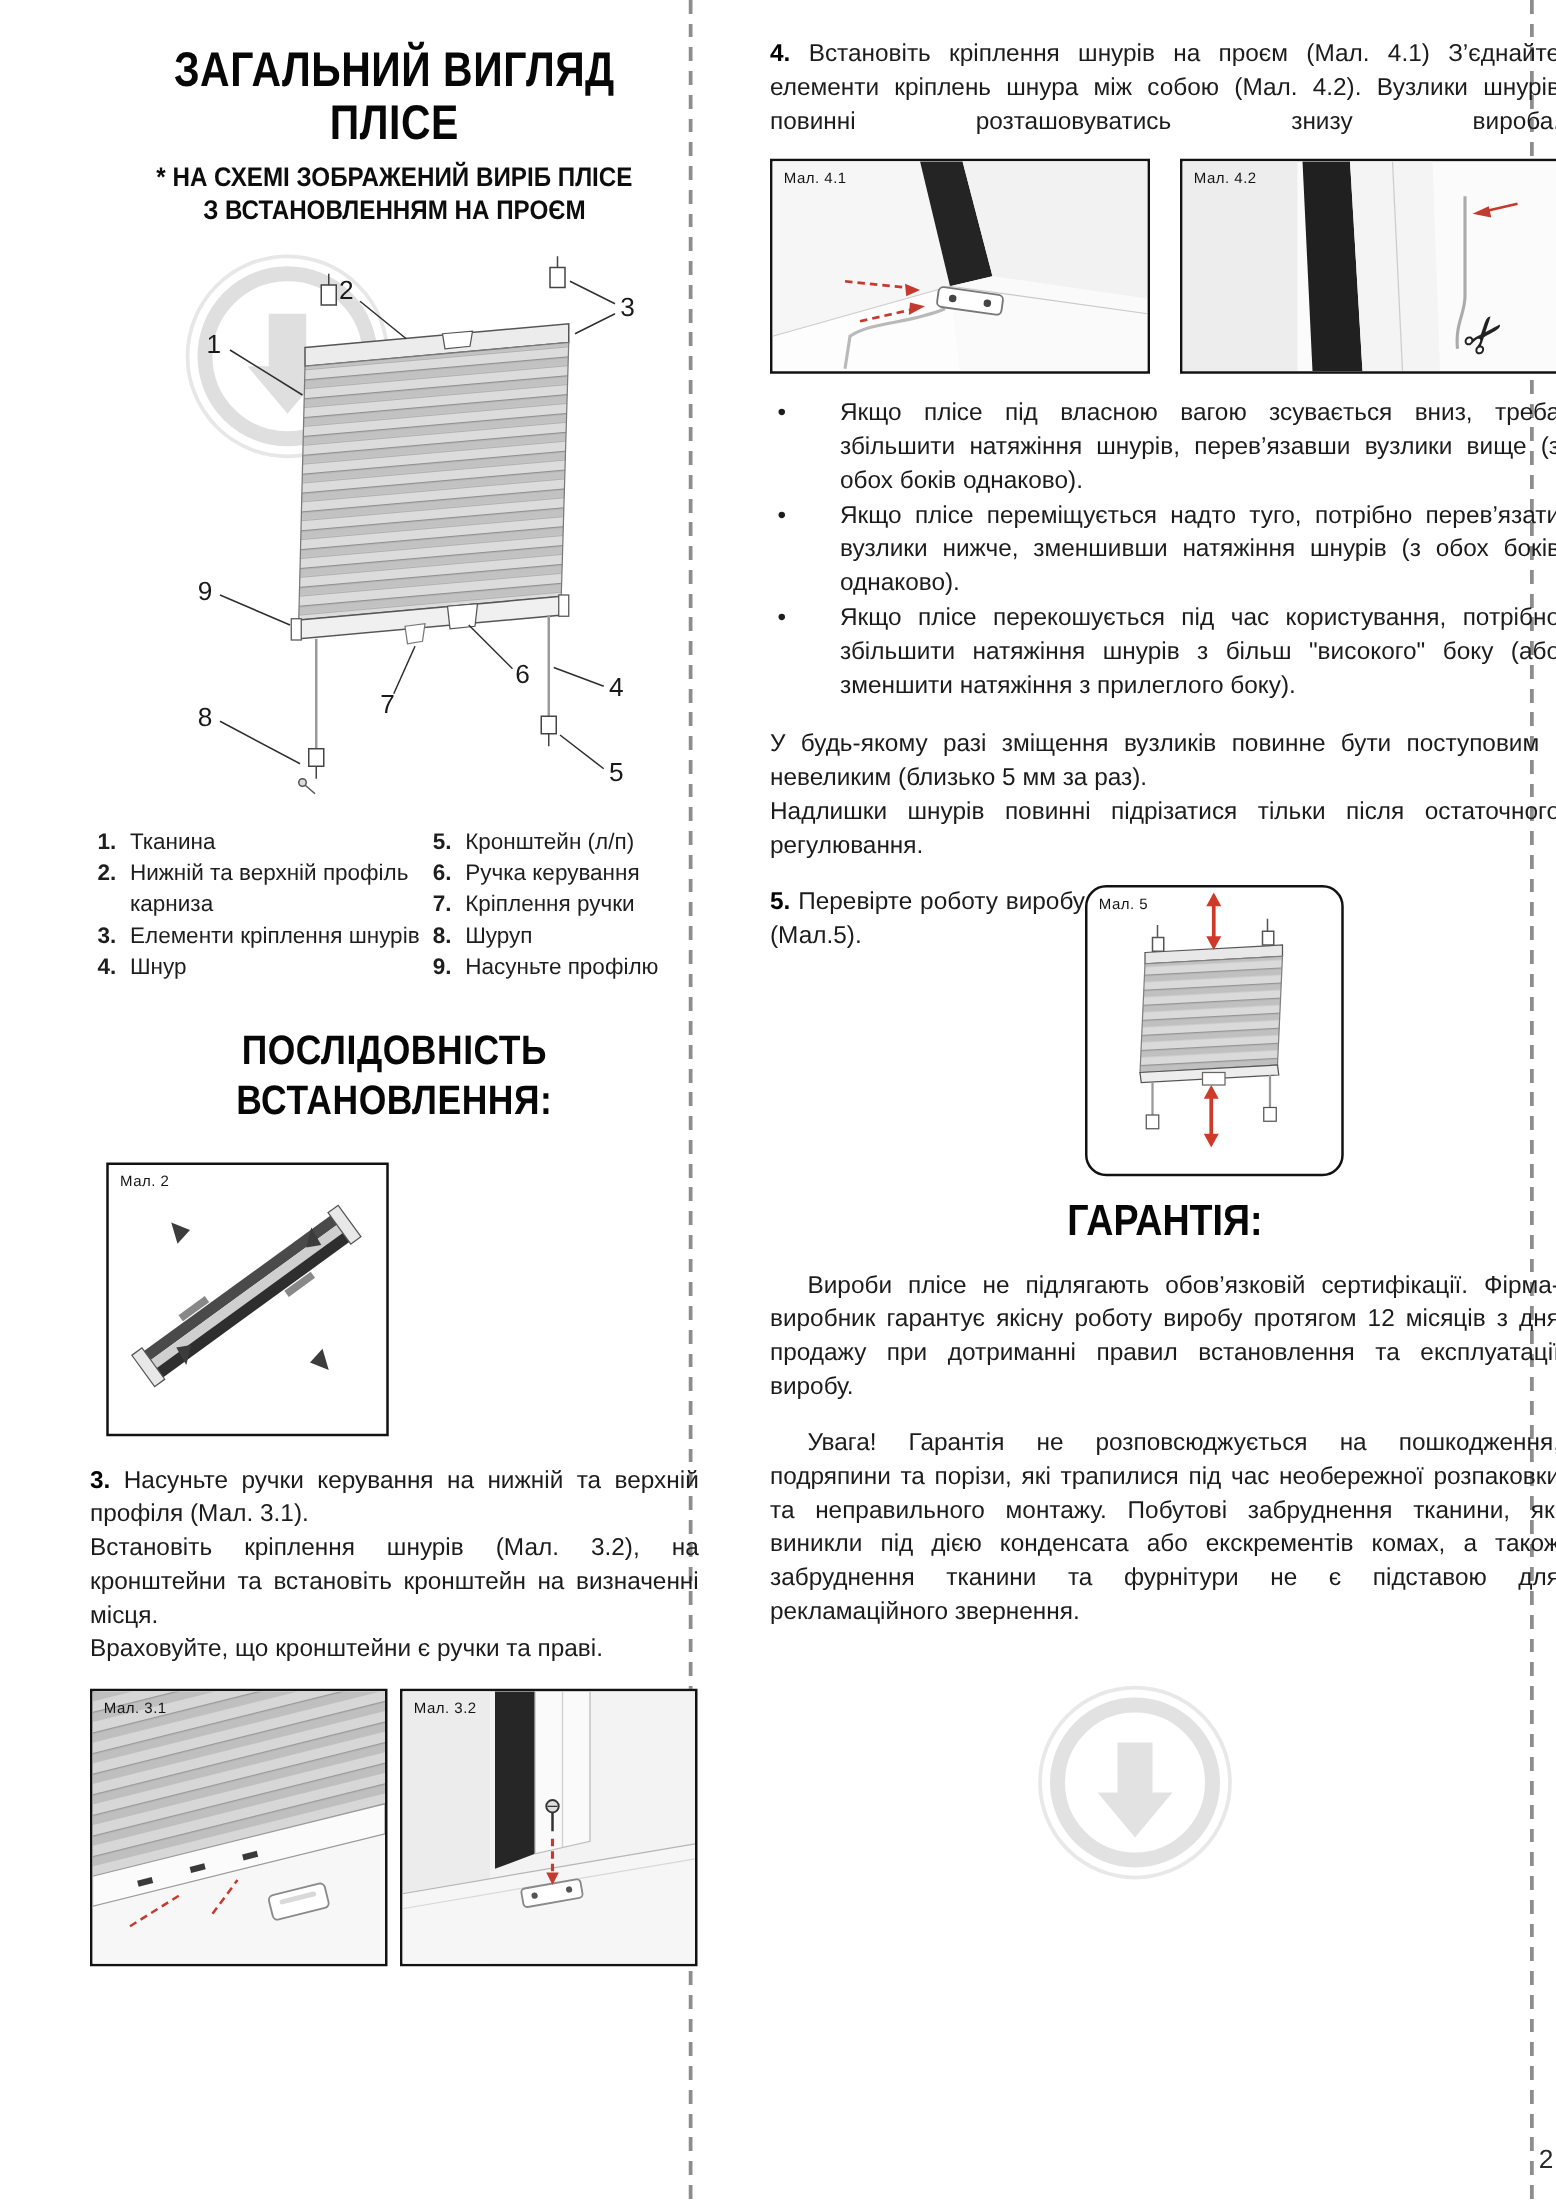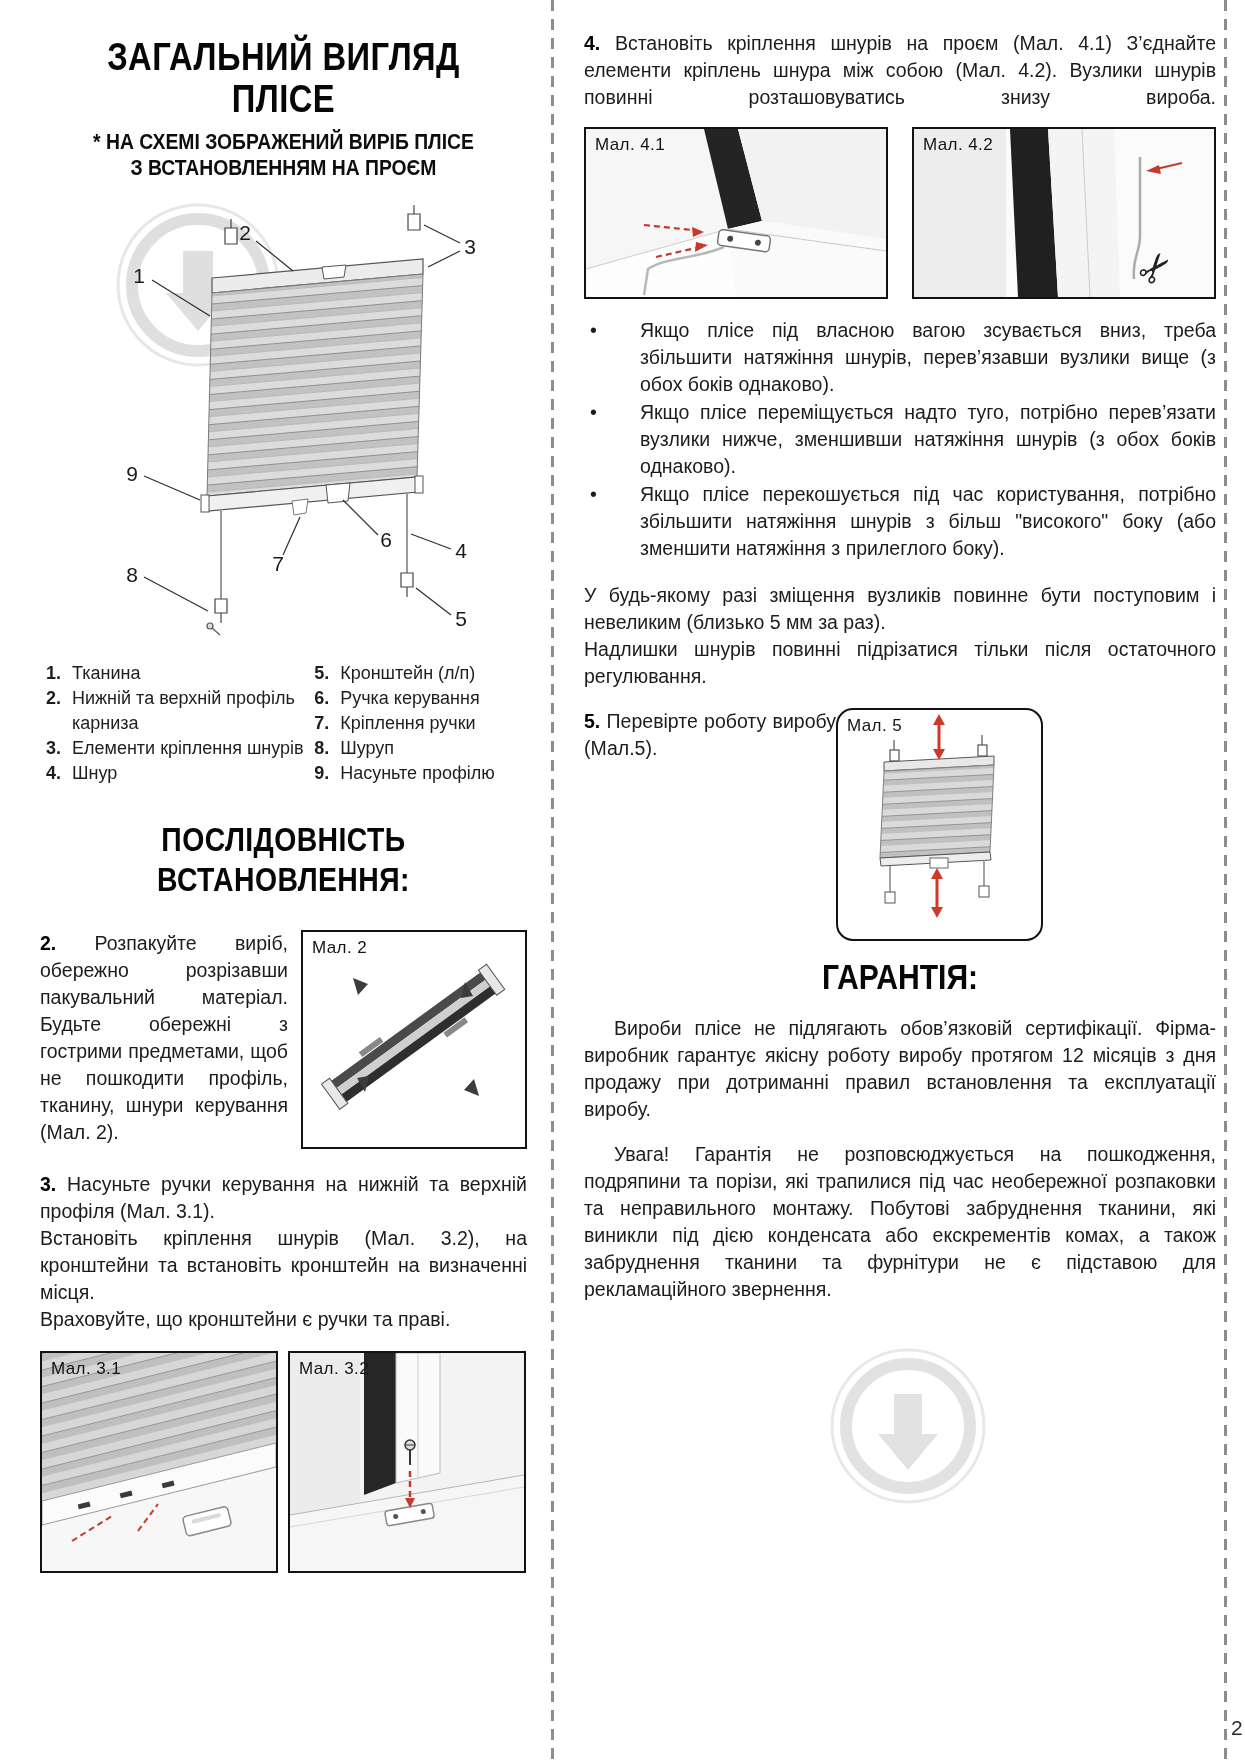--- a/index.html
+++ b/index.html
@@ -7,21 +7,21 @@
   .page {
     position:relative; width:1245px; height:1760px; background:#fff;
     font-family:"Liberation Sans", sans-serif; color:#1e1e1e; overflow:hidden;
   }
   .divider { position:absolute; top:0; bottom:0; width:3px;
     background:repeating-linear-gradient(to bottom,#8d8d8d 0 11px,transparent 11px 19px); }
   .divider.center { left:551px; }
   .divider.right  { left:1224px; }
   .page-number { position:absolute; left:1231px; top:1716px; font-size:21px; color:#2a2a2a; }
 
-  .col { position:absolute; top:0; }
+  .col { position:absolute; top:0;margin-left:32px; }
   .col-left  { left:40px;  width:487px; }
   .col-right { left:584px; width:632px; }
 
   .doc-title { margin-top:36px; text-align:center; font-weight:bold; color:#070707;
     font-size:39px; line-height:42px; letter-spacing:.5px; transform:scaleX(.84); }
   .doc-title span, .doc-subtitle span { display:block; }
   .doc-subtitle { margin-top:9px; text-align:center; font-weight:bold; color:#0d0d0d;
     font-size:21.5px; line-height:26px; transform:scaleX(.9); }
 
   .diagram { position:relative; width:487px; height:470px; margin-top:2px; }
@@ -39,21 +39,21 @@
     font-size:33px; line-height:40px; letter-spacing:.5px; transform:scaleX(.86); }
 
   .body { font-size:19.5px; line-height:27px; text-align:justify; color:#1c1c1c; }
   .body b { color:#000; }
   .block-line { display:block; }
 
   .step2-row { display:flex; margin-top:30px; }
   .step2-text { width:248px; flex:none; }
   .figbox { position:relative; border:2px solid #121212; background:#fff; flex:none; overflow:hidden; }
   .figbox svg { position:absolute; left:0; top:0; }
-  .fig-label { position:absolute; top:6px; left:9px; font-size:17px; letter-spacing:.4px; color:#141414; z-index:2; }
+  .fig-label { position:absolute; top:6px; left:9px; font-size:12px; letter-spacing:.4px; color:#141414; z-index:2; }
   .fig2 { margin-left:13px; width:226px; height:219px;text-align:right; }
 
   .step3 { margin-top:22px; }
   .figs-row { display:flex; gap:10px; margin-top:18px; }
   .fig31, .fig32 { width:238px; height:222px; }
 
   .step4 { margin-top:30px; text-align-last:justify; }
   .figs4-row { display:flex; gap:24px; margin-top:16px; }
   .fig41, .fig42 { width:304px; height:172px; }
 
@@ -217,21 +217,20 @@
         <div class="leg-item">
             <span class="leg-num">9.</span>
             <span class="leg-label">Насуньте профілю</span>
           </div>
       </div>
     </div>
 
     <h2 class="seq-title">ПОСЛІДОВНІСТЬ ВСТАНОВЛЕННЯ:</h2>
 
     <div class="step2-row">
-      <p class="body step2-text"><b>2.</b> <span>Розпакуйте виріб, обережно розрізавши пакувальний матеріал. Будьте обережні з гострими предметами, щоб не пошкодити профіль, тканину, шнури керування (Мал. 2).</span></p>
       <figure class="figbox fig2">
         <span class="fig-label">Мал. 2</span>
         <svg width="222" height="215" viewBox="0 0 222 215">
           <g transform="rotate(-36 111 106)">
             <rect x="14" y="92" width="192" height="9" fill="#4a4a4a"></rect>
             <rect x="14" y="101" width="192" height="8" fill="#cfcfcf"></rect>
             <rect x="14" y="109" width="192" height="9" fill="#2e2e2e"></rect>
             <rect x="9" y="89" width="10" height="31" fill="#e8e8e8" stroke="#555"></rect>
             <rect x="203" y="89" width="10" height="31" fill="#e8e8e8" stroke="#555"></rect>
             <rect x="58" y="85" width="26" height="6" fill="#888"></rect>

